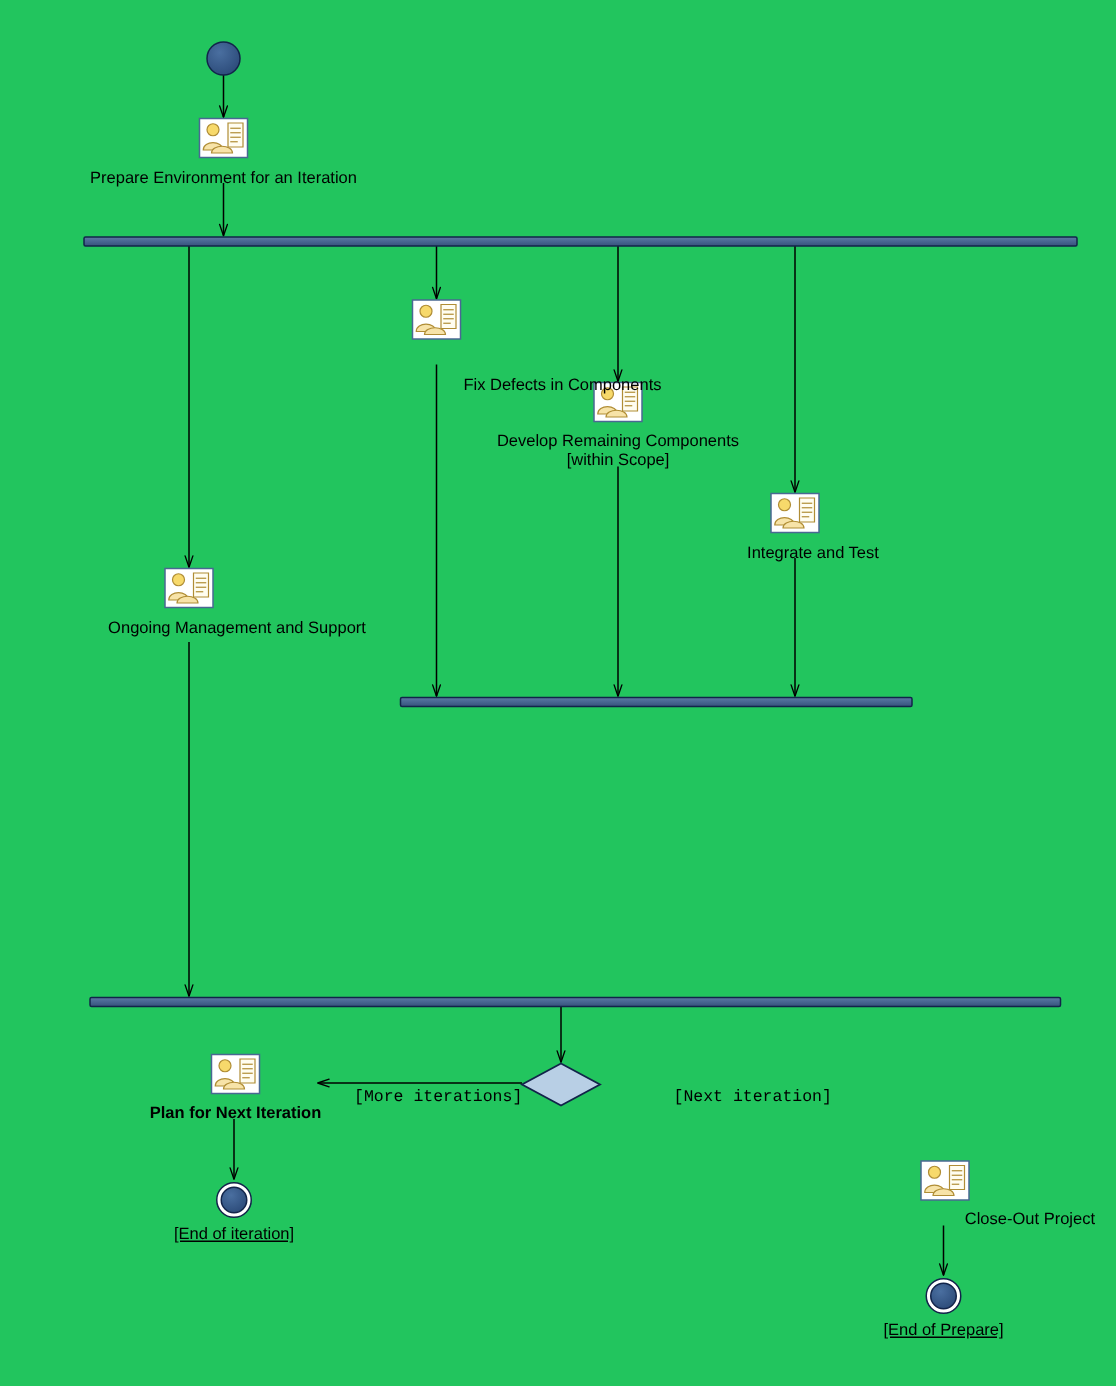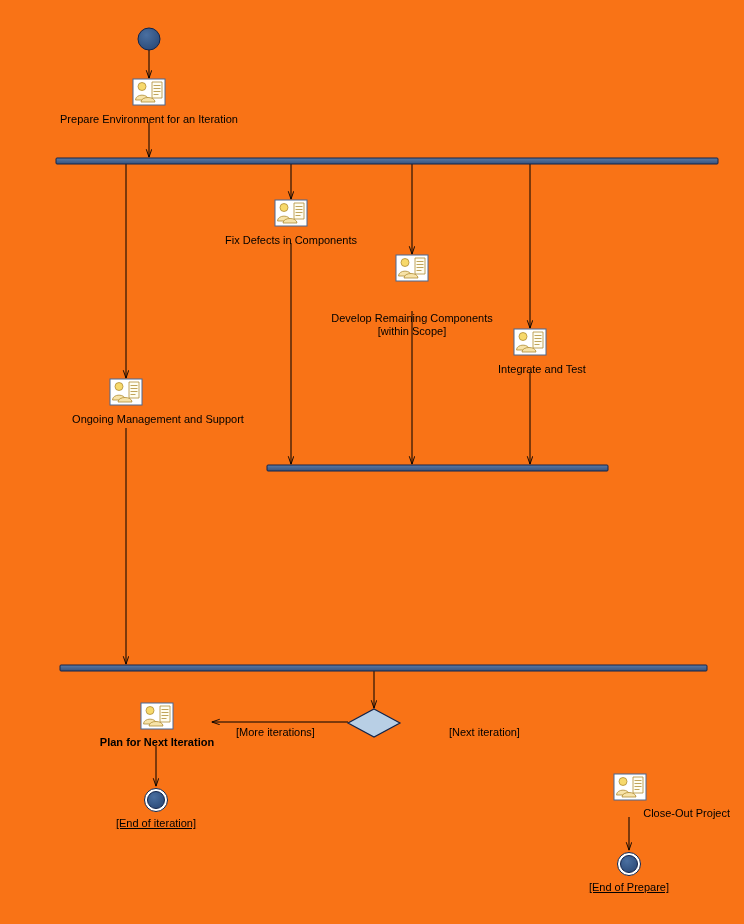--- a/index.html
+++ b/index.html
@@ -11,21 +11,21 @@
   body {
     font-family: "Liberation Sans", sans-serif;
     width: 744px;
     height: 924px;
     overflow: hidden;
   }
   #diagram-canvas {
     position: relative;
     width: 744px;
     height: 924px;
-    background: #f97316;
+    background: #22c55e;
   }
   svg.layer {
     position: absolute;
     left: 0;
     top: 0;
     width: 744px;
     height: 924px;
   }
   .node-label {
     position: absolute;
@@ -33,21 +33,21 @@
     font-size: 11px;
     line-height: 13px;
     color: #000000;
     text-align: center;
     white-space: pre;
     letter-spacing: 0px;
     user-select: none;
   }
   .guard-label {
     position: absolute;
-    font-family: Liberation Sans, sans-serif;
+    font-family: Liberation Mono, monospace;
     font-size: 11px;
     line-height: 13px;
     color: #000000;
     white-space: pre;
     user-select: none;
   }
   .final-label {
     font-weight: normal;
     text-decoration: underline;
   }
@@ -228,23 +228,23 @@
           <line x1="20.5" y1="15.5" x2="25.5" y2="15.5"></line>
         </g>
       </g>
     </g>
   </svg>
 
   <div>
 
     <div class="node-label" style="left:0px; top:113px; width:298px;">Prepare Environment for an Iteration</div>
 
-    <div class="node-label" style="left:141px; top:234px; width:300px;">Fix Defects in Components</div>
-
-    <div class="node-label" style="left:262px; top:288px; width:300px;margin-top:24px;">Develop Remaining Components
+    <div class="node-label" style="left:141px; top:251px; width:300px;text-align:right;">Fix Defects in Components</div>
+
+    <div class="node-label" style="left:262px; top:288px; width:300px;">Develop Remaining Components
 [within Scope]</div>
 
     <div class="node-label" style="left:442px; top:363px; width:200px;">Integrate and Test</div>
 
     <div class="node-label" style="left:0px; top:413px; width:252px;padding-left:32px;">Ongoing Management and Support</div>
 
     <div class="node-label" style="left:57px; top:736px; width:200px;font-weight:bold;">Plan for Next Iteration</div>
 
     <div class="node-label final-label" style="left:56px; top:817px; width:200px;">[End of iteration]</div>
 

